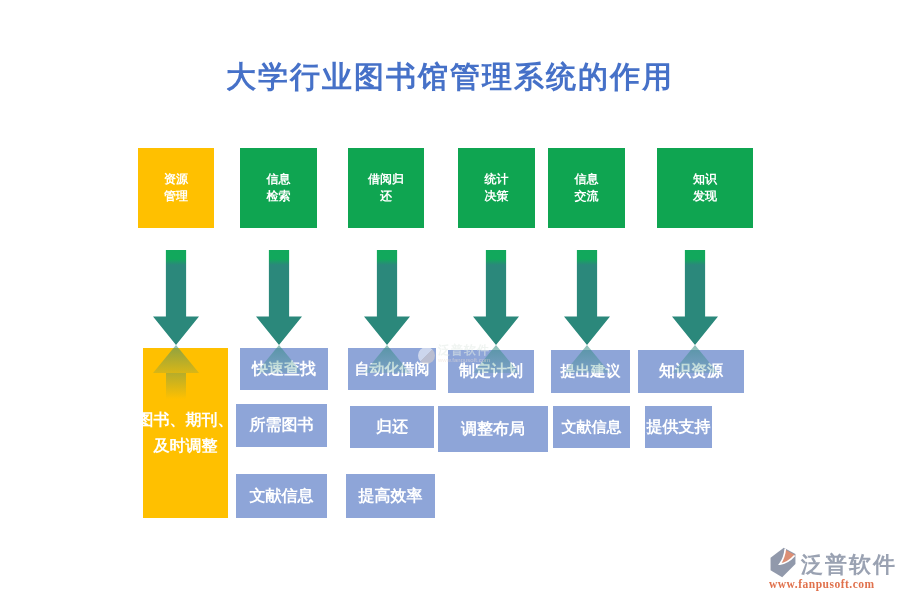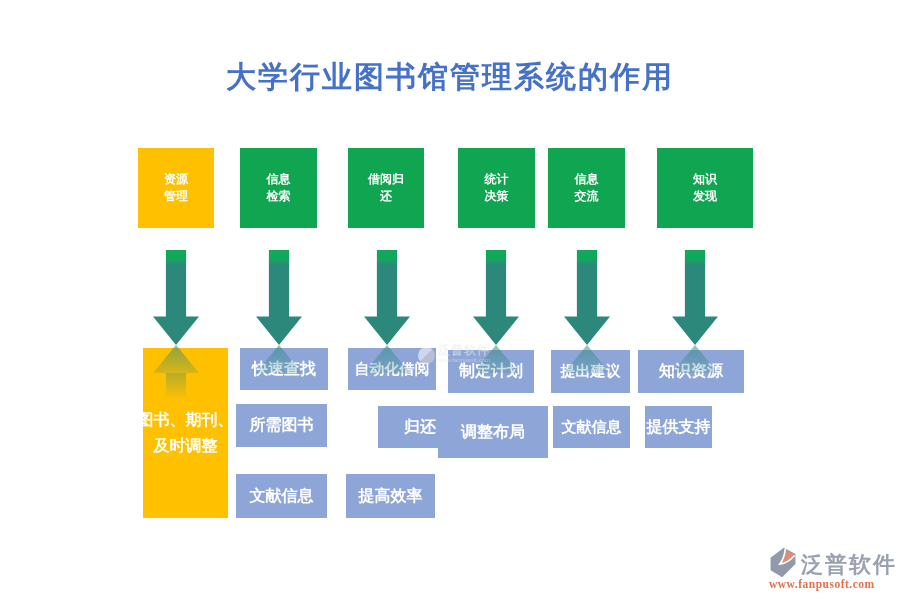--- a/index.html
+++ b/index.html
@@ -52,24 +52,24 @@
   .tallbox{
     position:absolute;left:143px;top:348px;width:85px;height:170px;z-index:2;
     background:#FFC000;display:flex;align-items:center;justify-content:center;
     color:#ffffff;font-weight:bold;font-size:16px;line-height:1.6;
     text-align:center;white-space:pre;overflow:visible;
   }
   #b20{left:240px;top:348px;width:88px;height:42px;}
   #b21{left:236px;top:404px;width:91px;height:43px;}
   #b22{left:236px;top:474px;width:91px;height:44px;}
   #b30{left:348px;top:348px;width:88px;height:42px;font-size:15px;}
-  #b31{left:350px;top:406px;width:84px;height:42px;margin-left:28px;}
+  #b31{left:350px;top:406px;width:84px;height:42px;}
   #b32{left:346px;top:474px;width:89px;height:44px;}
   #b40{left:448px;top:350px;width:86px;height:43px;}
-  #b41{left:438px;top:406px;width:110px;height:52px;}
+  #b41{left:438px;top:406px;width:110px;height:46px;}
   #b50{left:551px;top:350px;width:79px;height:43px;font-size:15px;}
   #b51{left:553px;top:406px;width:77px;height:42px;font-size:15px;}
   #b60{left:638px;top:350px;width:106px;height:43px;}
   #b61{left:645px;top:406px;width:67px;height:42px;}
   
   .watermark{
     position:absolute;left:418px;top:344px;z-index:4;opacity:0.55;
     display:flex;align-items:flex-start;gap:3px;pointer-events:none;
   }
   .wm-circle{

